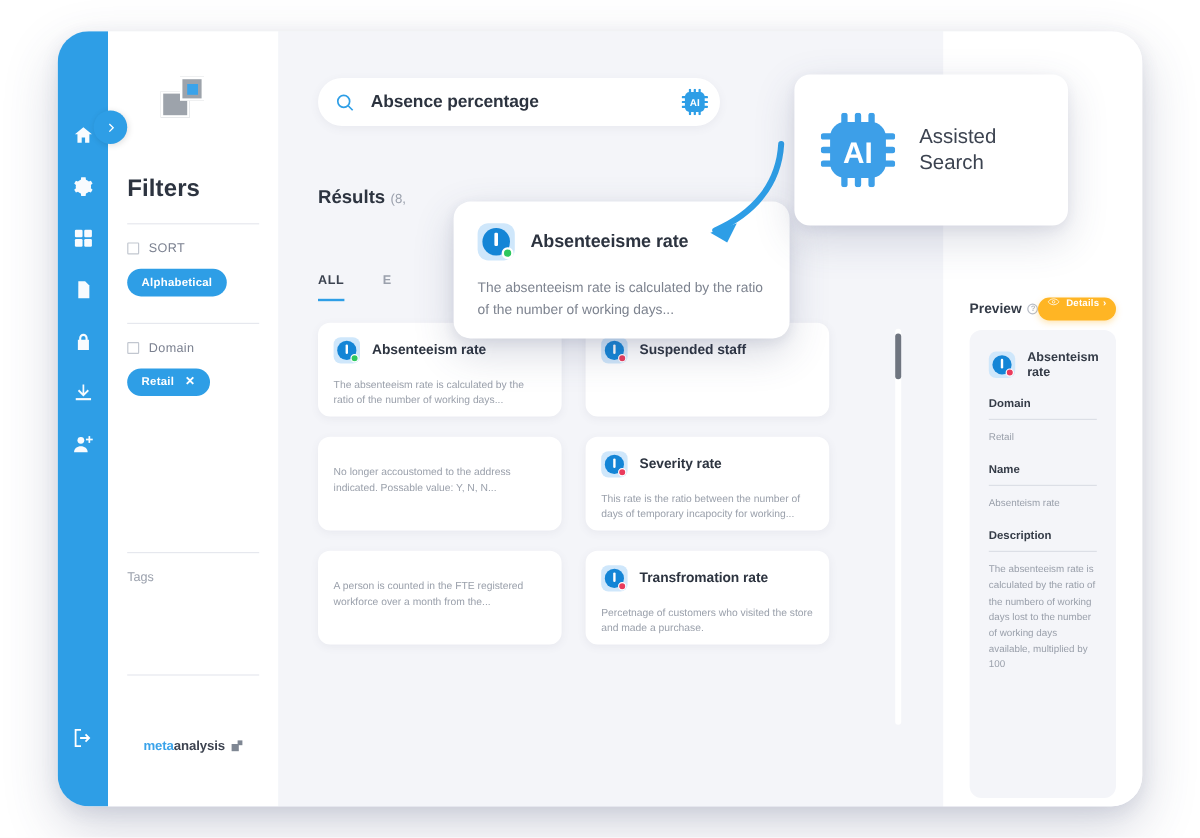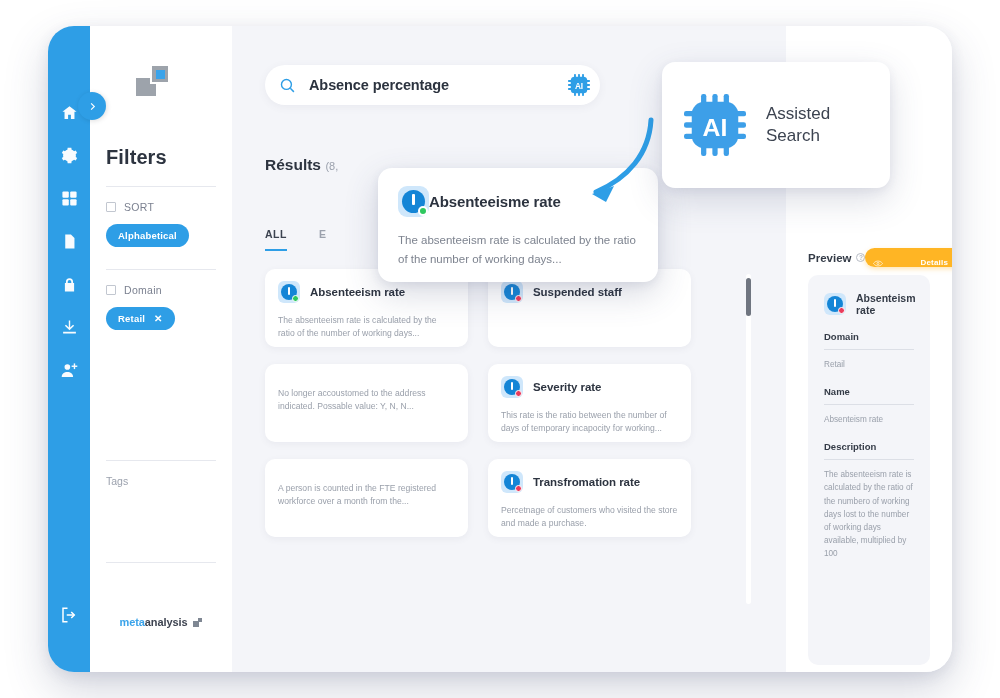--- a/index.html
+++ b/index.html
@@ -147,24 +147,23 @@
     position: absolute; left: 554px; top: 0; right: 0; bottom: 0;
     background: #ffffff;
     padding: 0 22px;
   }
   .preview-head { position: absolute; left: 22px; top: 222px; right: 22px; display: flex; align-items: center; justify-content: space-between; }
   .preview-label { font-size: 11.5px; font-weight: 700; color: #343b47; display: flex; align-items: center; gap: 5px; }
   .q-ic { width: 9px; height: 9px; border: 1px solid #b7bcc5; border-radius: 50%; font-size: 6.5px; color: #b7bcc5; display: flex; align-items: center; justify-content: center; font-weight: 700; }
   .details-btn {
     background: #ffb524; color: #fff; border-radius: 11px;
     height: 19px; width: 100px;
-    display: flex; align-items: flex-end; padding: 0 8px;
+    display: flex; align-items: flex-start; padding: 0 8px;
     font-size: 8px; font-weight: 700; letter-spacing: .2px;
     box-shadow: 0 2px 5px rgba(255,181,36,0.35);
-    gap: 32px;
   }
   .eye-ic { width: 10px; height: 7px; margin-right: 5px; flex: none; }
   .eye-ic svg { width: 100%; height: 100%; fill: none; stroke: #fff; stroke-width: 1.6; }
   .details-chev { margin-left: auto; font-size: 8px; font-weight: 700; }
 
   .preview-card {
     position: absolute; left: 22px; top: 249px; right: 22px;
     height: 390px;
     background: #f4f5f9; border-radius: 10px;
     padding: 17px 16px;
@@ -179,21 +178,21 @@
 
   
   .float-tooltip {
     position: absolute; left: 330px; top: 142px;
     width: 280px; height: 114px;
     background: #fff; border-radius: 14px;
     padding: 18px 20px;
     box-shadow: 0 12px 34px rgba(60,70,110,0.20), 0 3px 10px rgba(60,70,110,0.09);
     z-index: 20;
   }
-  .ft-head { display: flex; align-items: center; }
+  .ft-head { display: flex; align-items: center; gap: 13px; }
   .ft-tile { width: 31px; height: 31px; border-radius: 9px; }
   .ft-tile .tile-circ { left: 4px; top: 4px; width: 23px; height: 23px; }
   .ft-tile .tile-i { left: 13.5px; top: 8px; width: 3.6px; height: 11px; }
   .ft-tile .tile-dot { width: 10px; height: 10px; right: 1px; bottom: 1px; border-width: 2px; }
   .ft-title { font-size: 15px; font-weight: 700; color: #2c333f; letter-spacing: -.1px; }
   .ft-desc { margin-top: 14px; font-size: 11.5px; line-height: 1.65; color: #7d838f; }
 
   .assisted-card {
     position: absolute; left: 614px; top: 36px;
     width: 228px; height: 126px;

